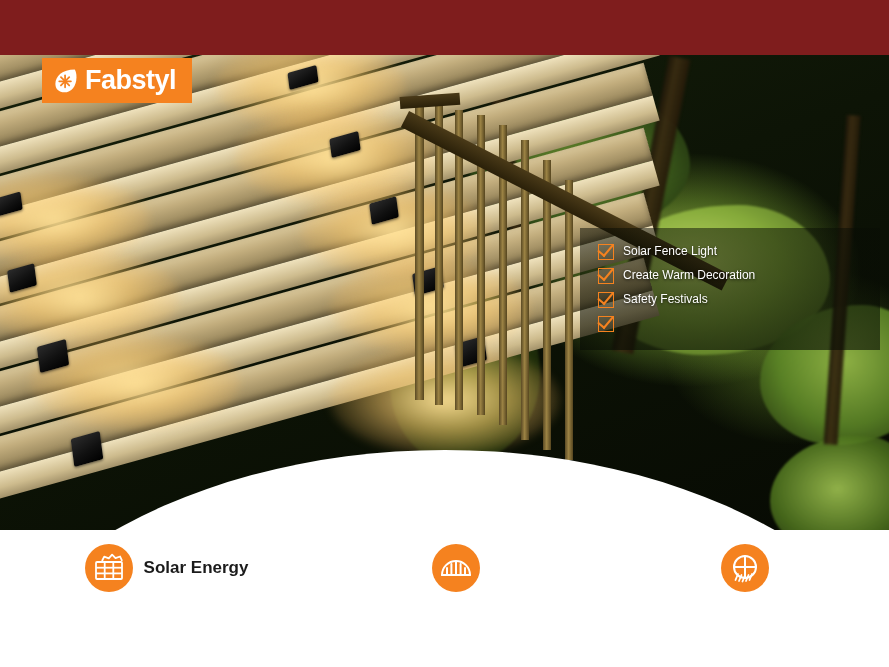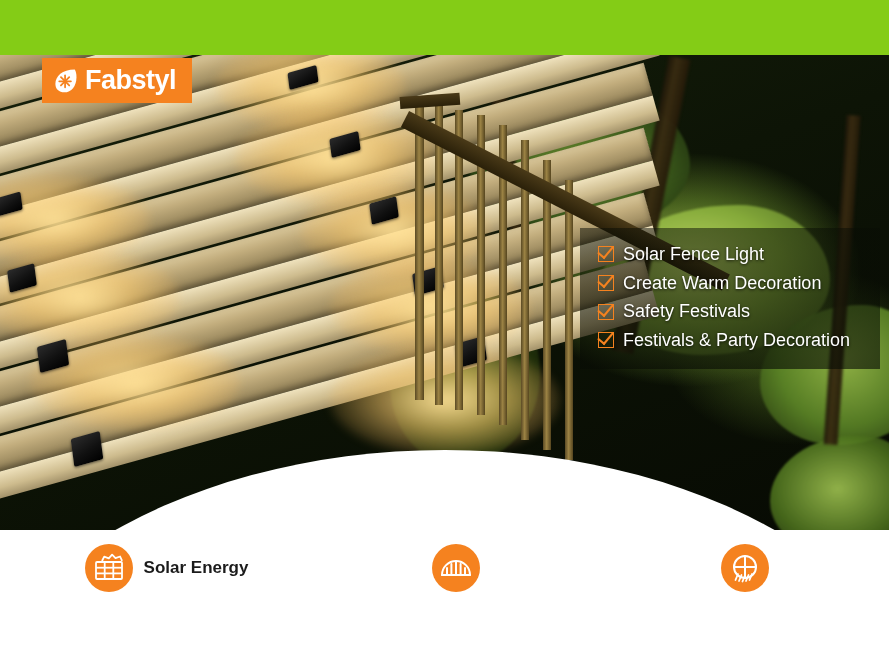--- a/index.html
+++ b/index.html
@@ -8,21 +8,21 @@
     background: #ffffff;
   }
   body {
     font-family: "Liberation Sans", sans-serif;
   }
 
   #page {
     position: relative;
     width: 889px;
     height: 667px;
-    background: #84cc16;
+    background: #7f1d1d;
     overflow: hidden;
   }
 
   
   .photo-stage {
     position: absolute;
     left: 0;
     top: 55px;
     width: 889px;
     height: 475px;
@@ -172,21 +172,21 @@
     left: 2px;
     top: -4px;
     width: 7px;
     height: 13px;
     border-right: 2.4px solid #F5821F;
     border-bottom: 2.4px solid #F5821F;
     transform: rotate(40deg);
   }
   .feature-label {
     color: #ffffff;
-    font-size: 18px;
+    font-size: 12px;
     line-height: 1.15;
     text-shadow: 0 1px 3px rgba(0,0,0,.75);
     white-space: nowrap;
   }
 
   
   .footer-bar {
     position: absolute;
     left: 0;
     top: 530px;
@@ -330,21 +330,20 @@
     <div class="feature-row">
       <span class="check-box"></span>
       <span class="feature-label">Create Warm Decoration</span>
     </div>
     <div class="feature-row">
       <span class="check-box"></span>
       <span class="feature-label">Safety Festivals</span>
     </div>
     <div class="feature-row">
       <span class="check-box"></span>
-      <span class="feature-label">Festivals &amp; Party Decoration</span>
     </div>
   </div>
 
   <div class="footer-bar">
 
     <div class="footer-item">
       <span class="footer-icon">
         <svg viewBox="0 0 48 48" width="48" height="48">
           <g fill="none" stroke="#ffffff" stroke-width="1.8" stroke-linejoin="round">
             <path d="M17 17 l2.2-4.3 4.6 1.6 3.3-3.6 3.4 3.5 4.6-1.7 2 4.4"></path>

